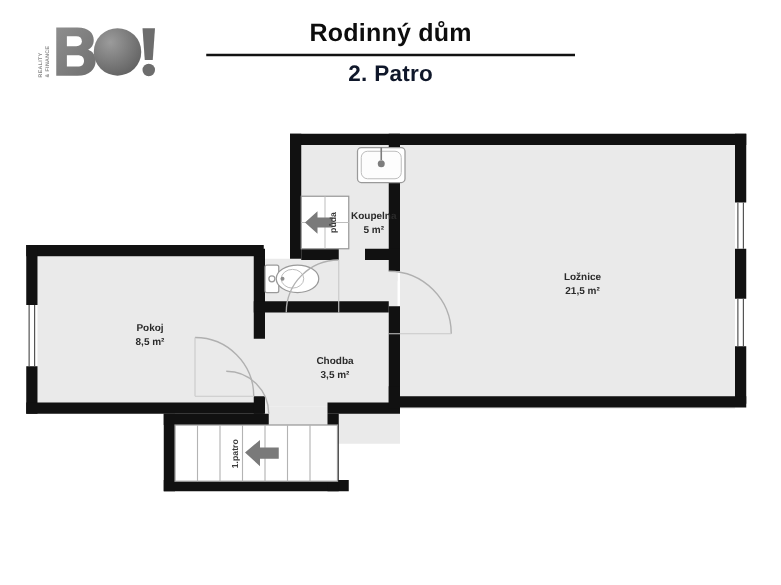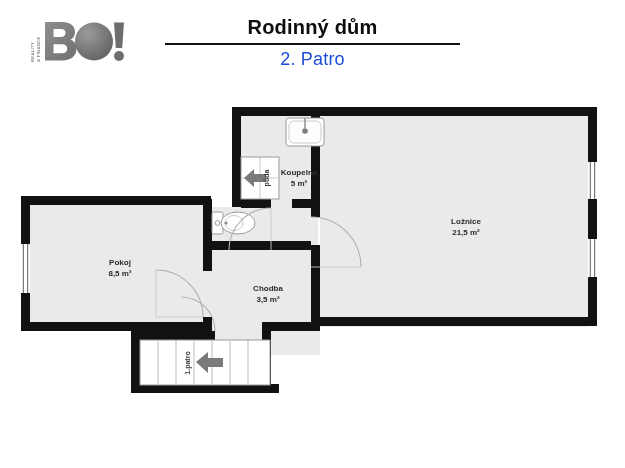--- a/index.html
+++ b/index.html
@@ -18,21 +18,21 @@
   .logo svg{display:block;}
 
   .title-block{position:absolute;left:165px;top:14px;width:295px;text-align:center;}
   .title-main{
     font-size:20px;font-weight:700;color:#0d0d0d;letter-spacing:.2px;
     line-height:26px;
     text-align:center;
   }
   .title-rule{height:2px;background:#111;margin:3px 0 2px 0;}
   .title-sub{
-    font-size:18px;font-weight:400;color:#1d4ed8;letter-spacing:.2px;
+    font-size:18px;font-weight:700;color:#0f172a;letter-spacing:.2px;
     line-height:24px;
   }
 
   
   .plan{position:absolute;left:0;top:95px;width:495px;height:320px;}
   .plan svg{display:block;}
 
   .rm-label{
     font-family:"Liberation Sans","DejaVu Sans",sans-serif;
     font-size:8px;font-weight:700;fill:#2b2b2b;text-anchor:middle;

